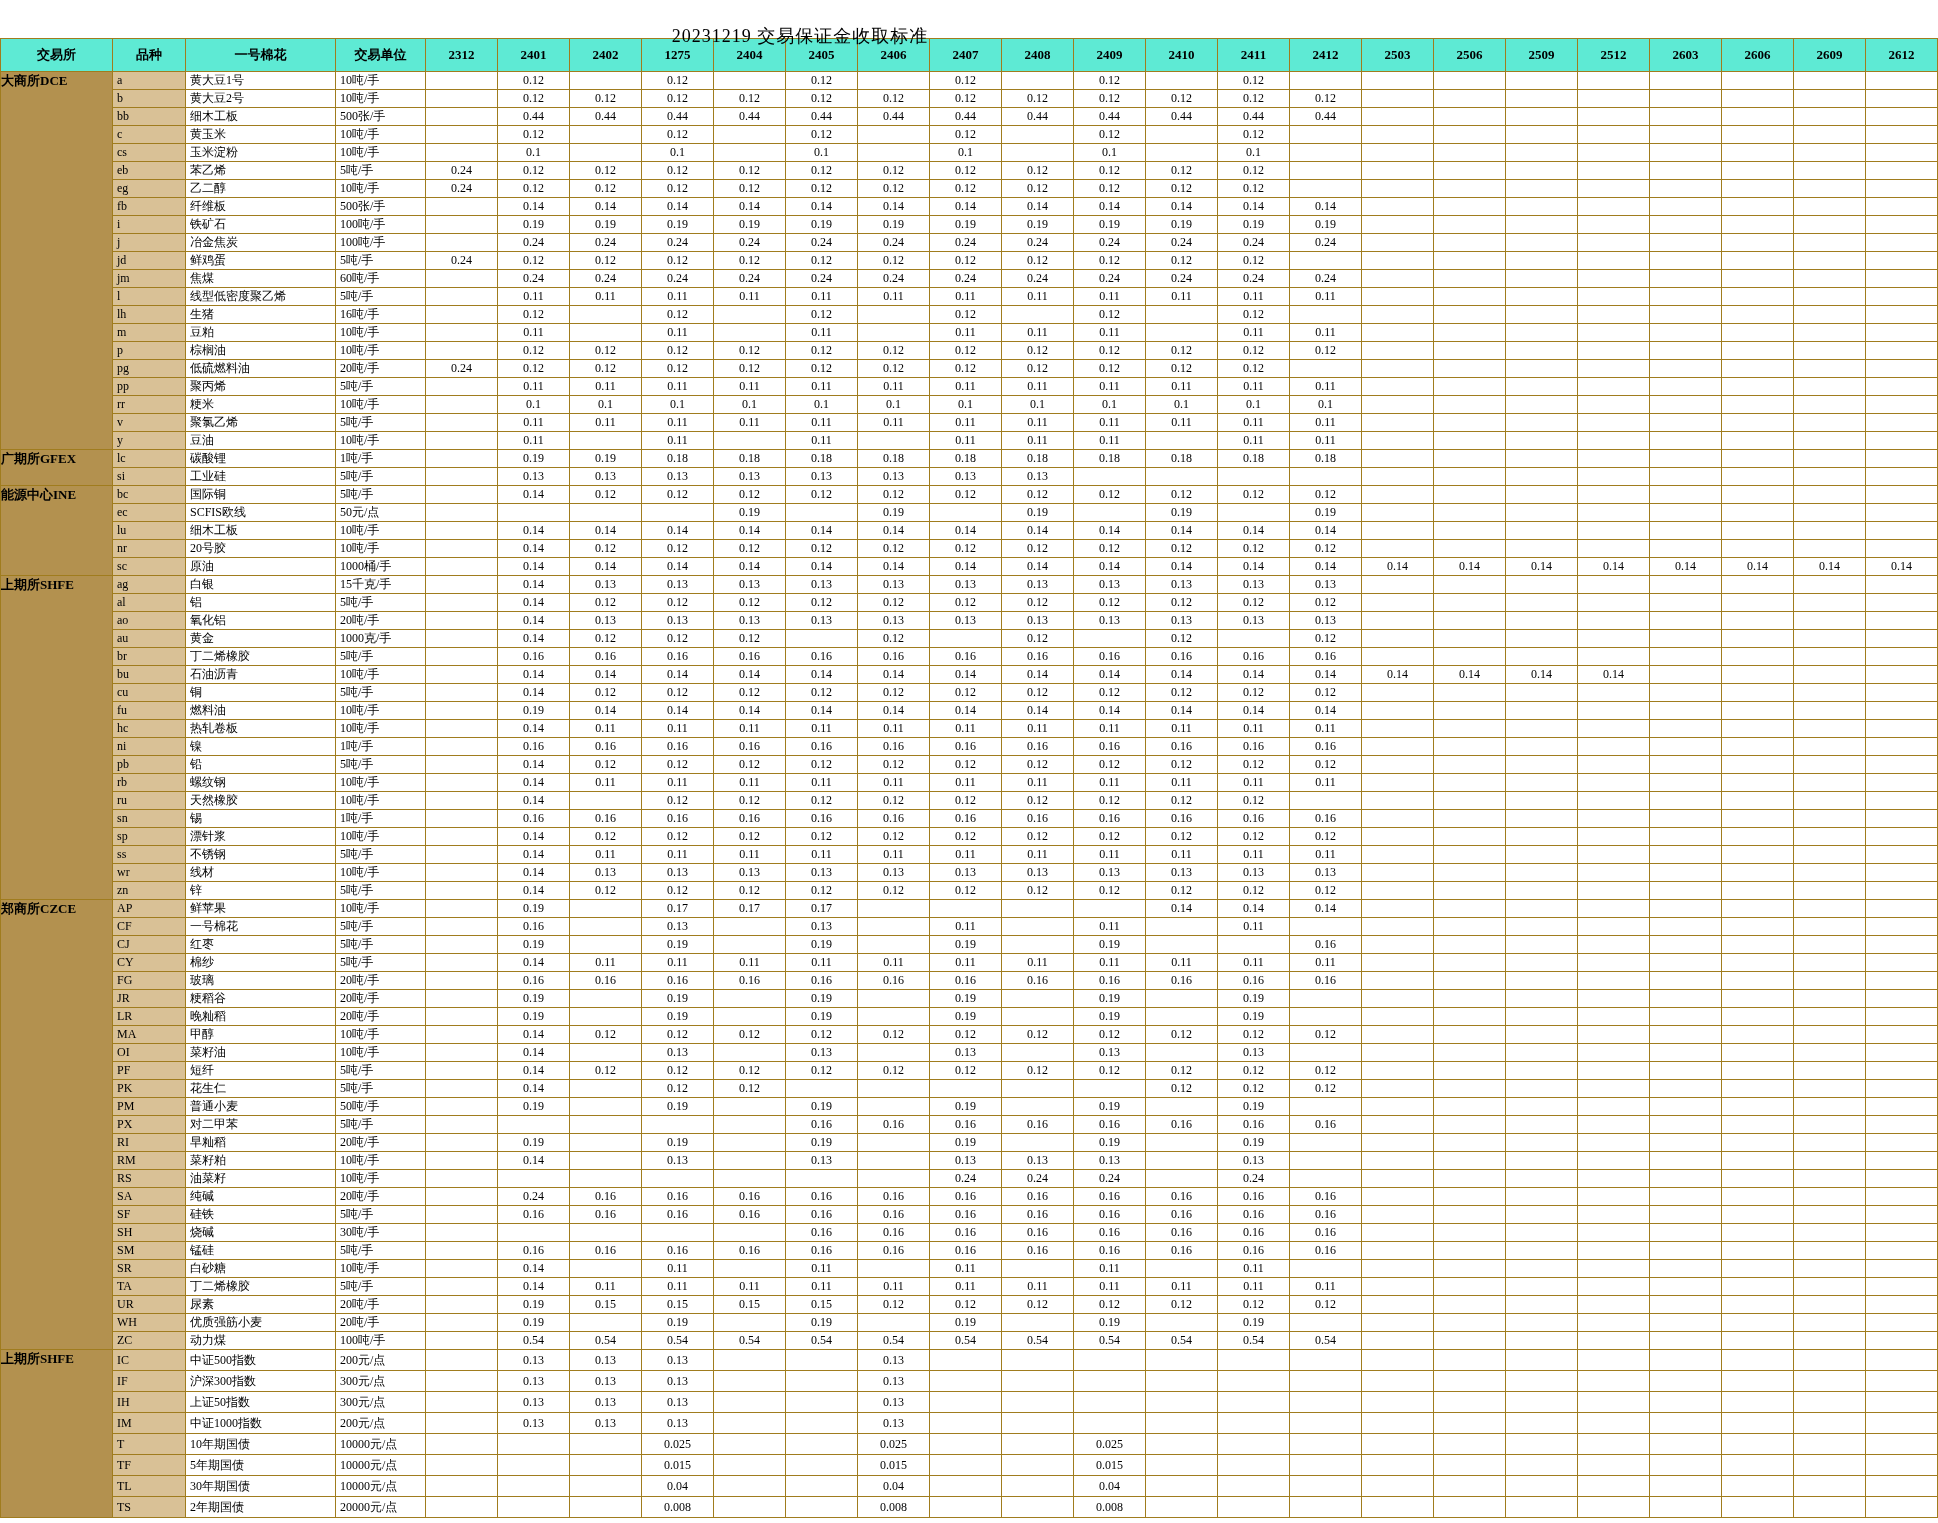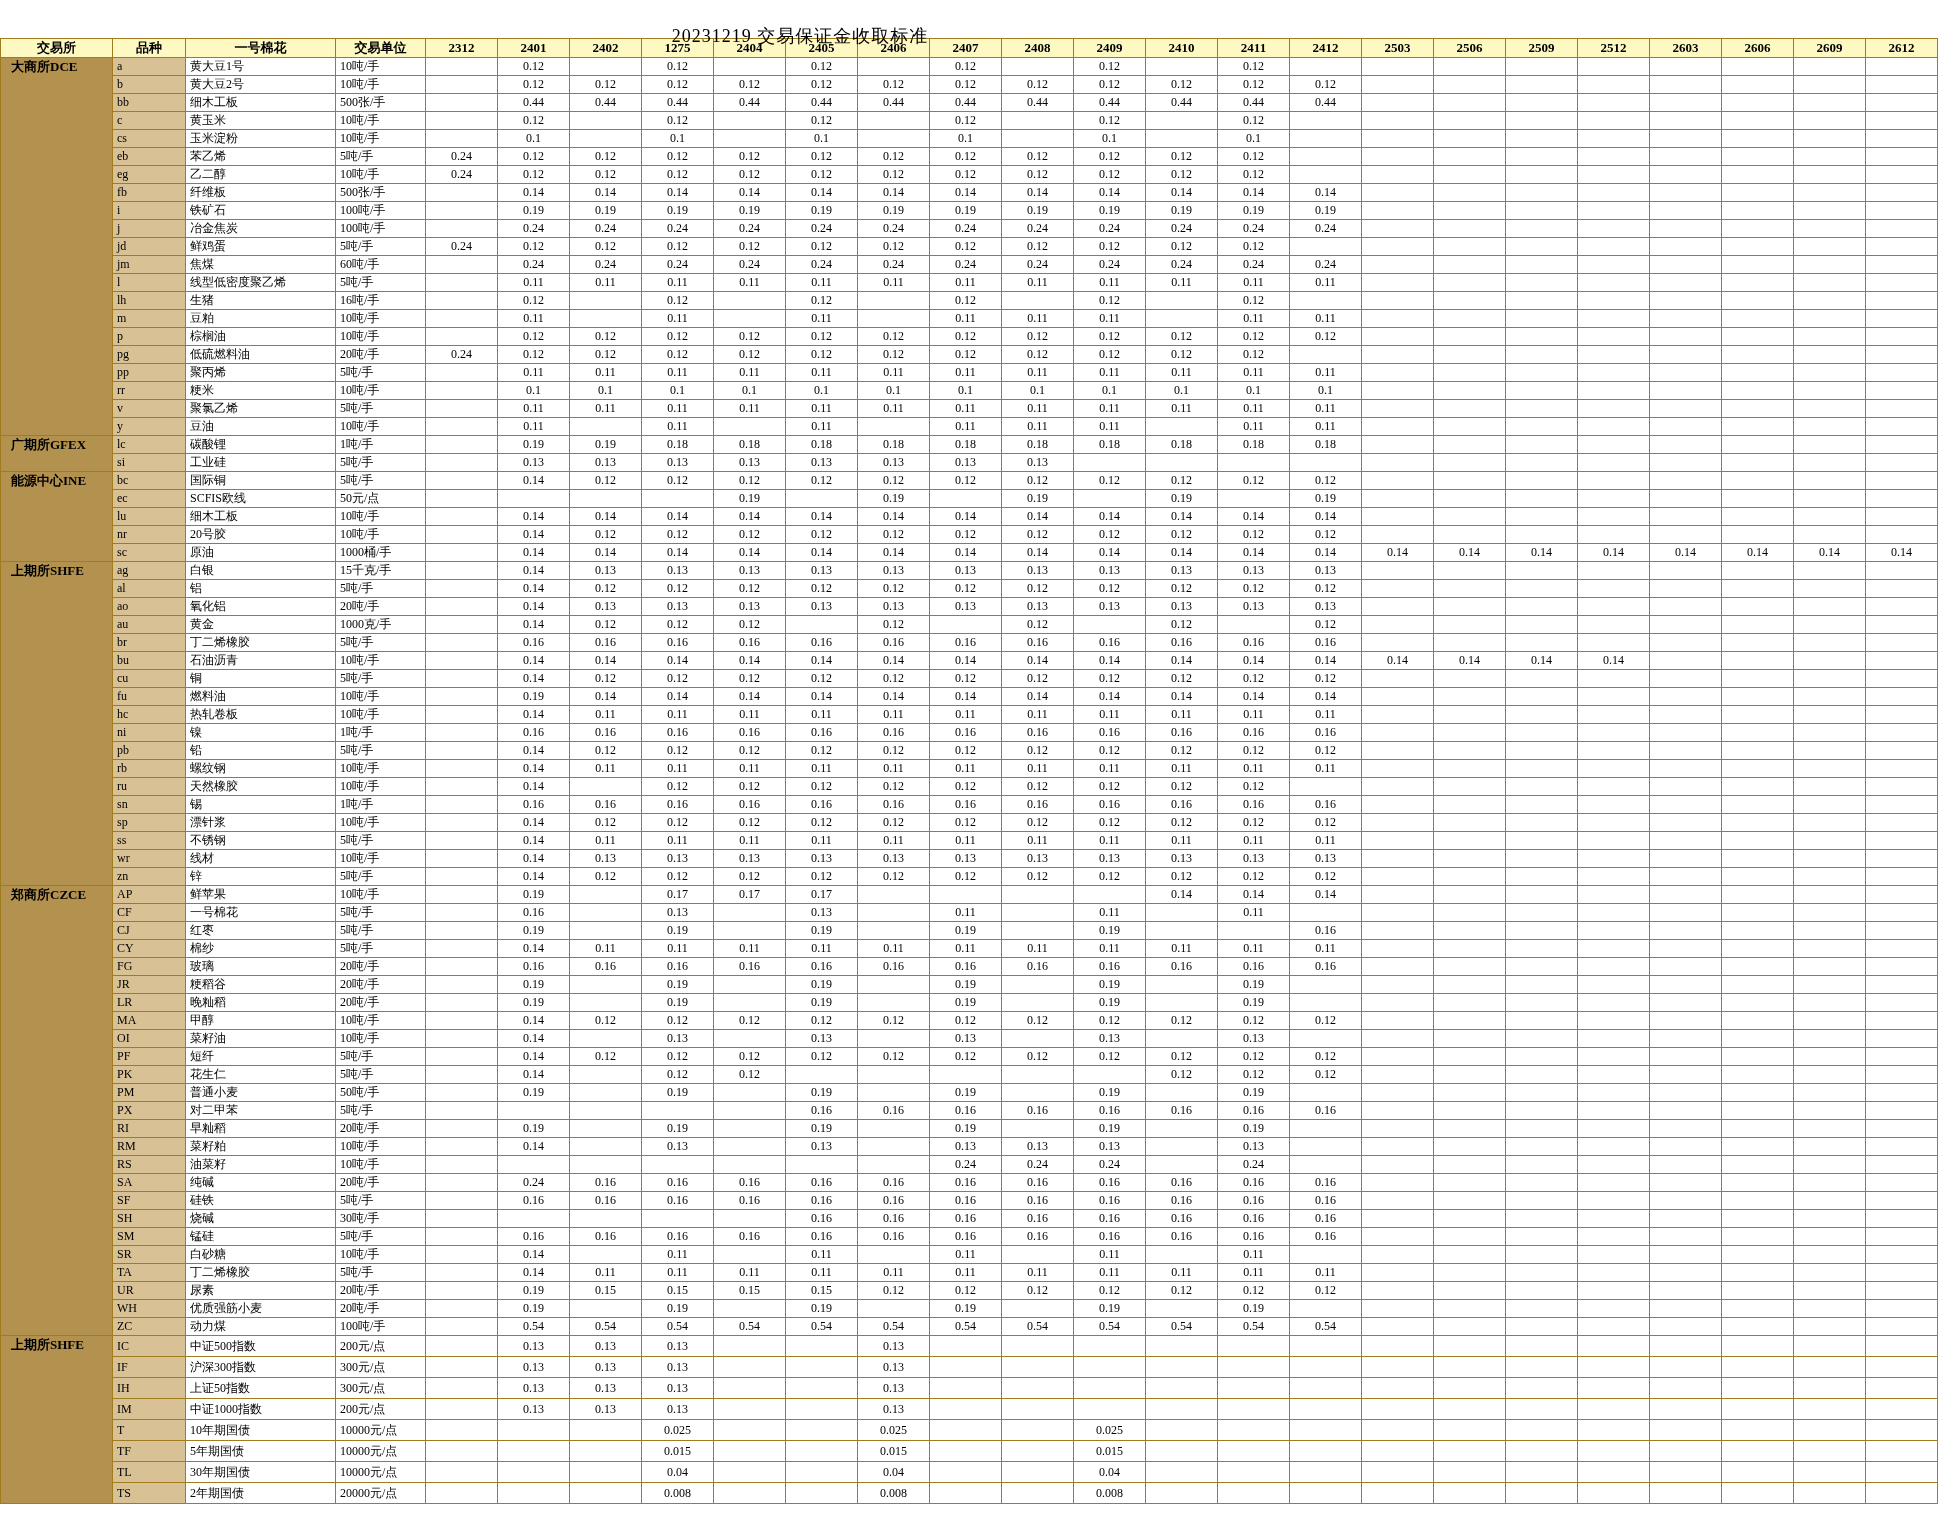--- a/index.html
+++ b/index.html
@@ -1,24 +1,24 @@
 <!DOCTYPE html>
 <html><head>
 <meta charset="utf-8">
 <style>
   html,body{margin:0;padding:0;background:#ffffff;}
   body{width:1938px;font-family:"Liberation Serif","DejaVu Serif",serif;color:#000;}
   .title-bar{height:38px;width:1600px;text-align:center;font-size:18px;letter-spacing:1px;
              padding-top:24px;box-sizing:border-box;font-weight:normal;}
   table{border-collapse:collapse;table-layout:fixed;width:1937px;}
   th,td{border:1px solid #a07c1e;padding:0 1px;height:17px;overflow:hidden;white-space:nowrap;box-sizing:border-box;}
-  th{background:#fef9c3;font-weight:bold;font-size:13px;height:19px;}
+  th{background:#5eead4;font-weight:bold;font-size:13px;height:33px;}
   td{font-size:12px;text-align:center;}
   td.col-exchange{background:#b3914f;text-align:left;font-weight:bold;vertical-align:top;
-                  font-size:13px;padding-left:10px;}
+                  font-size:13px;padding-left:0;}
   td.col-code{background:#d9c196;text-align:left;padding-left:4px;font-size:12px;}
   td.col-name{text-align:left;padding-left:4px;font-size:12px;}
   td.col-unit{text-align:left;padding-left:4px;font-size:12px;}
   tr.tall td{height:21px;}
 </style>
 </head>
 <body>
 
 <div class="title-bar">20231219 交易保证金收取标准</div>
 

